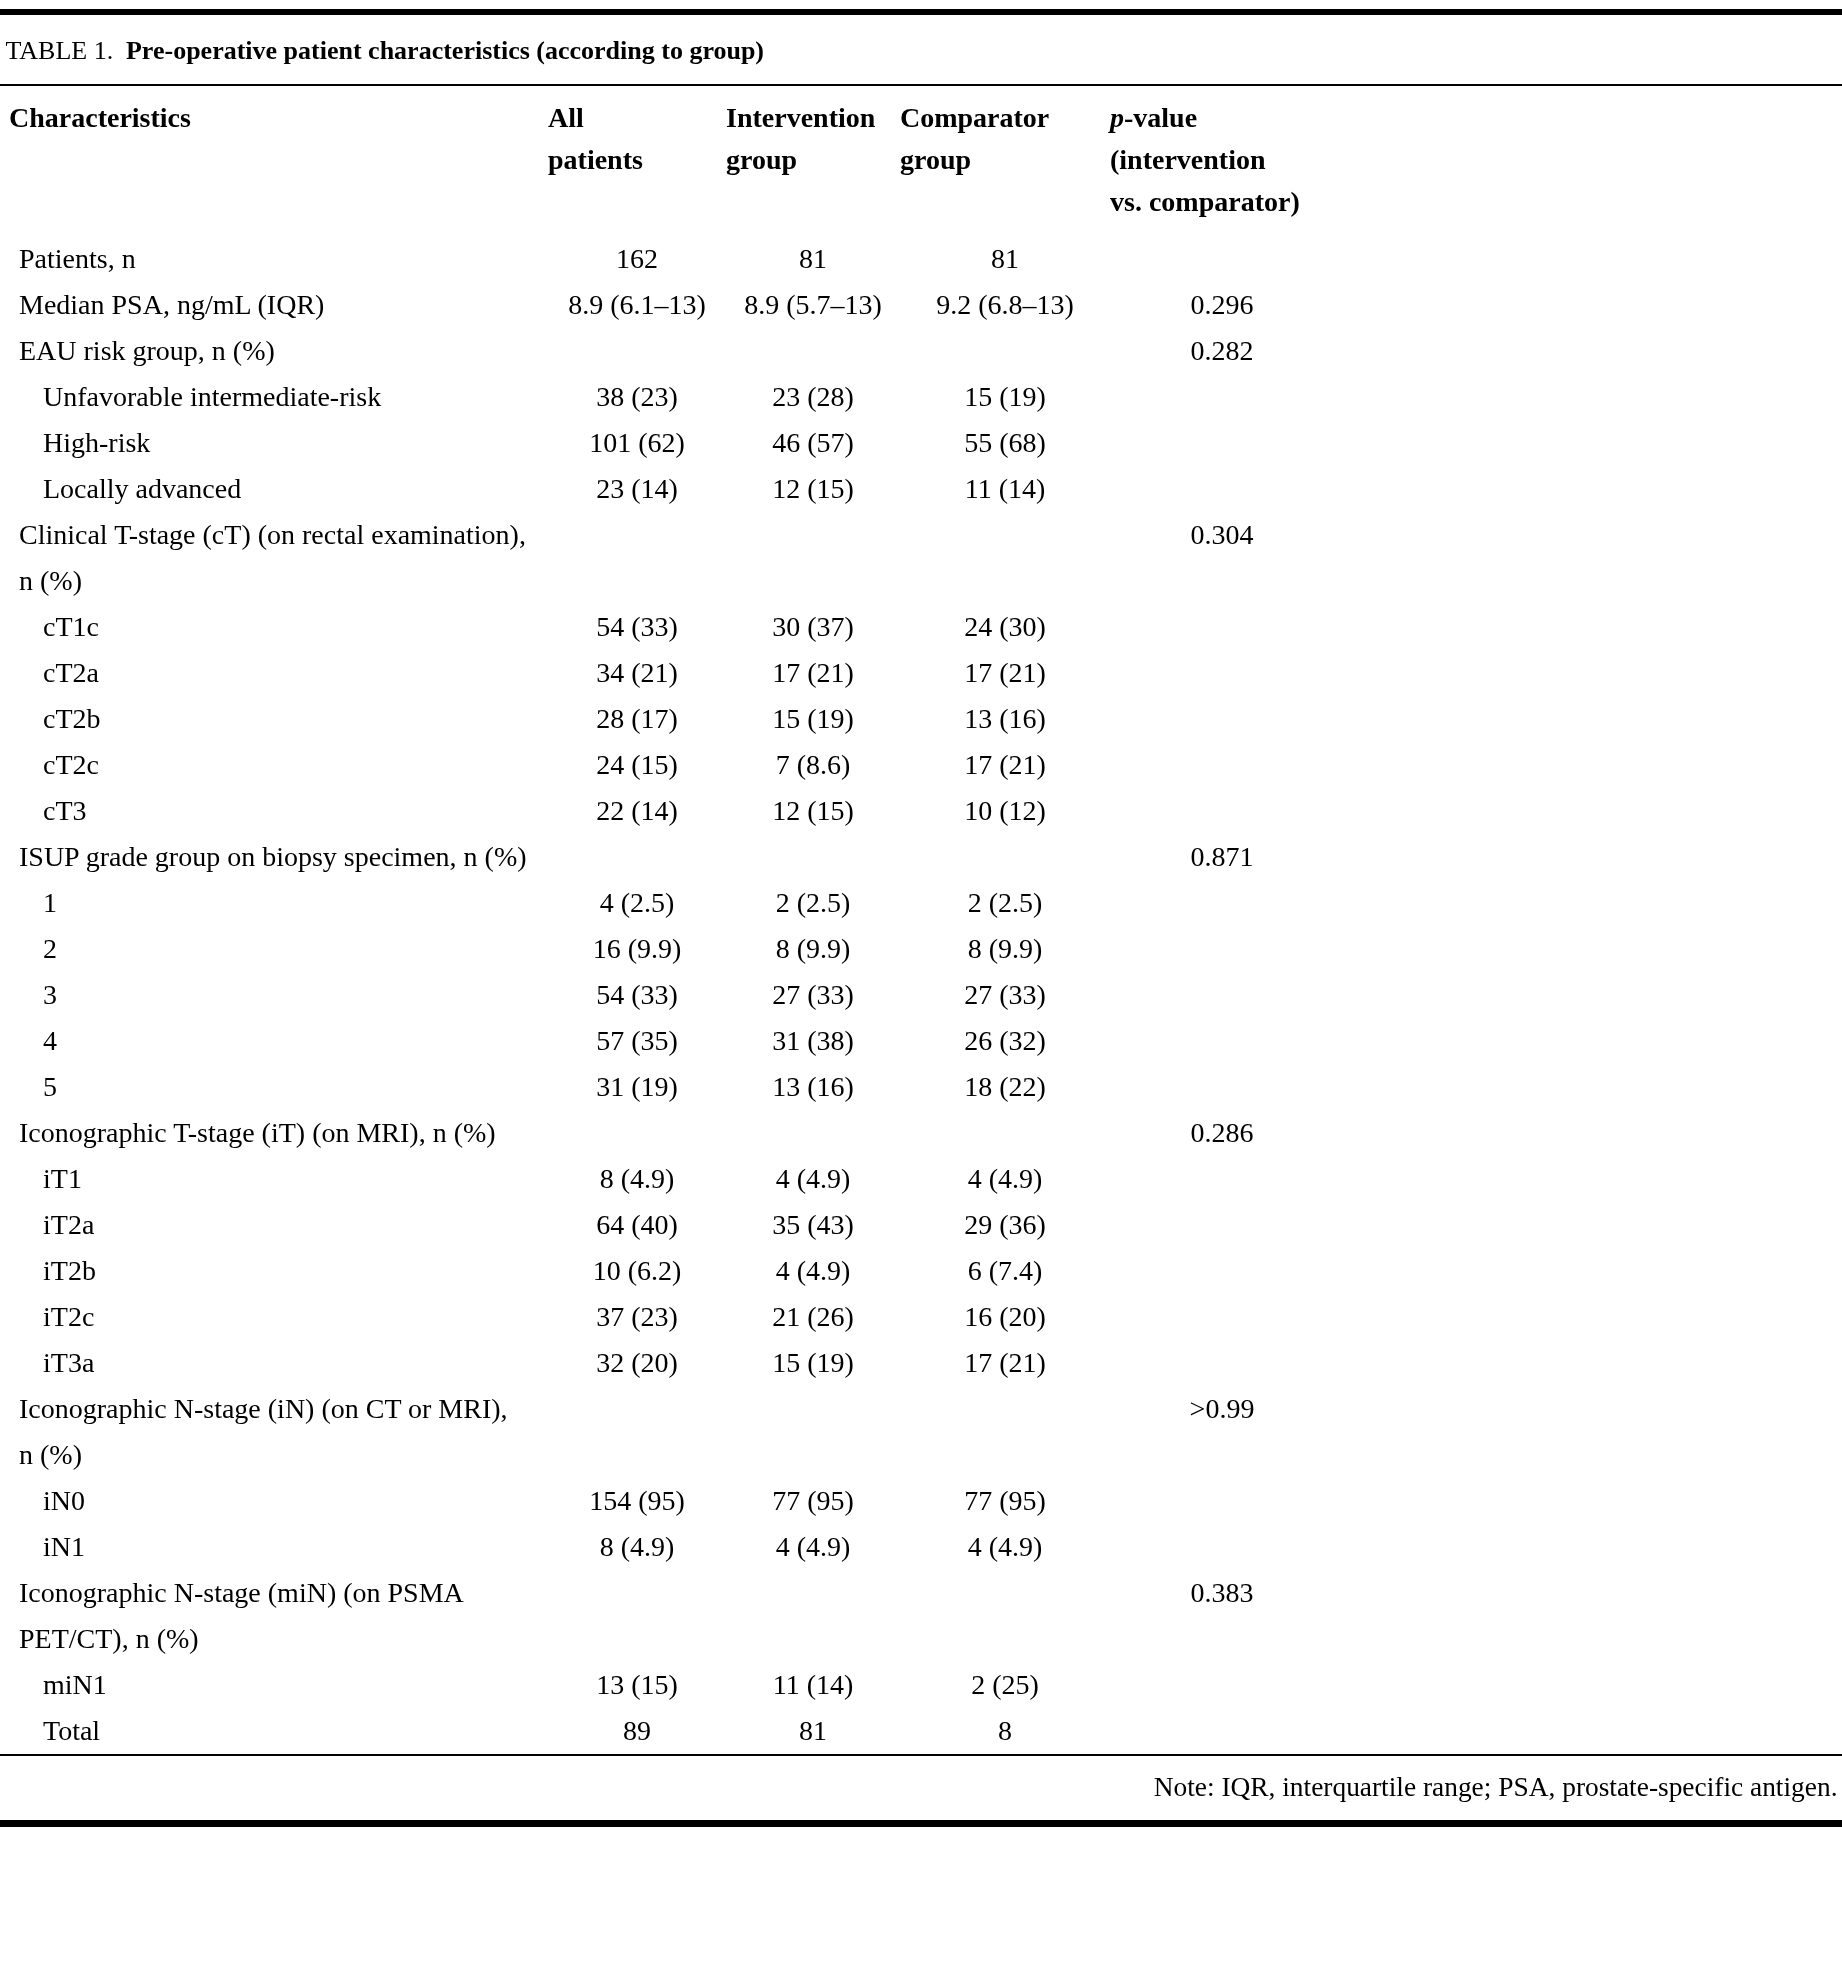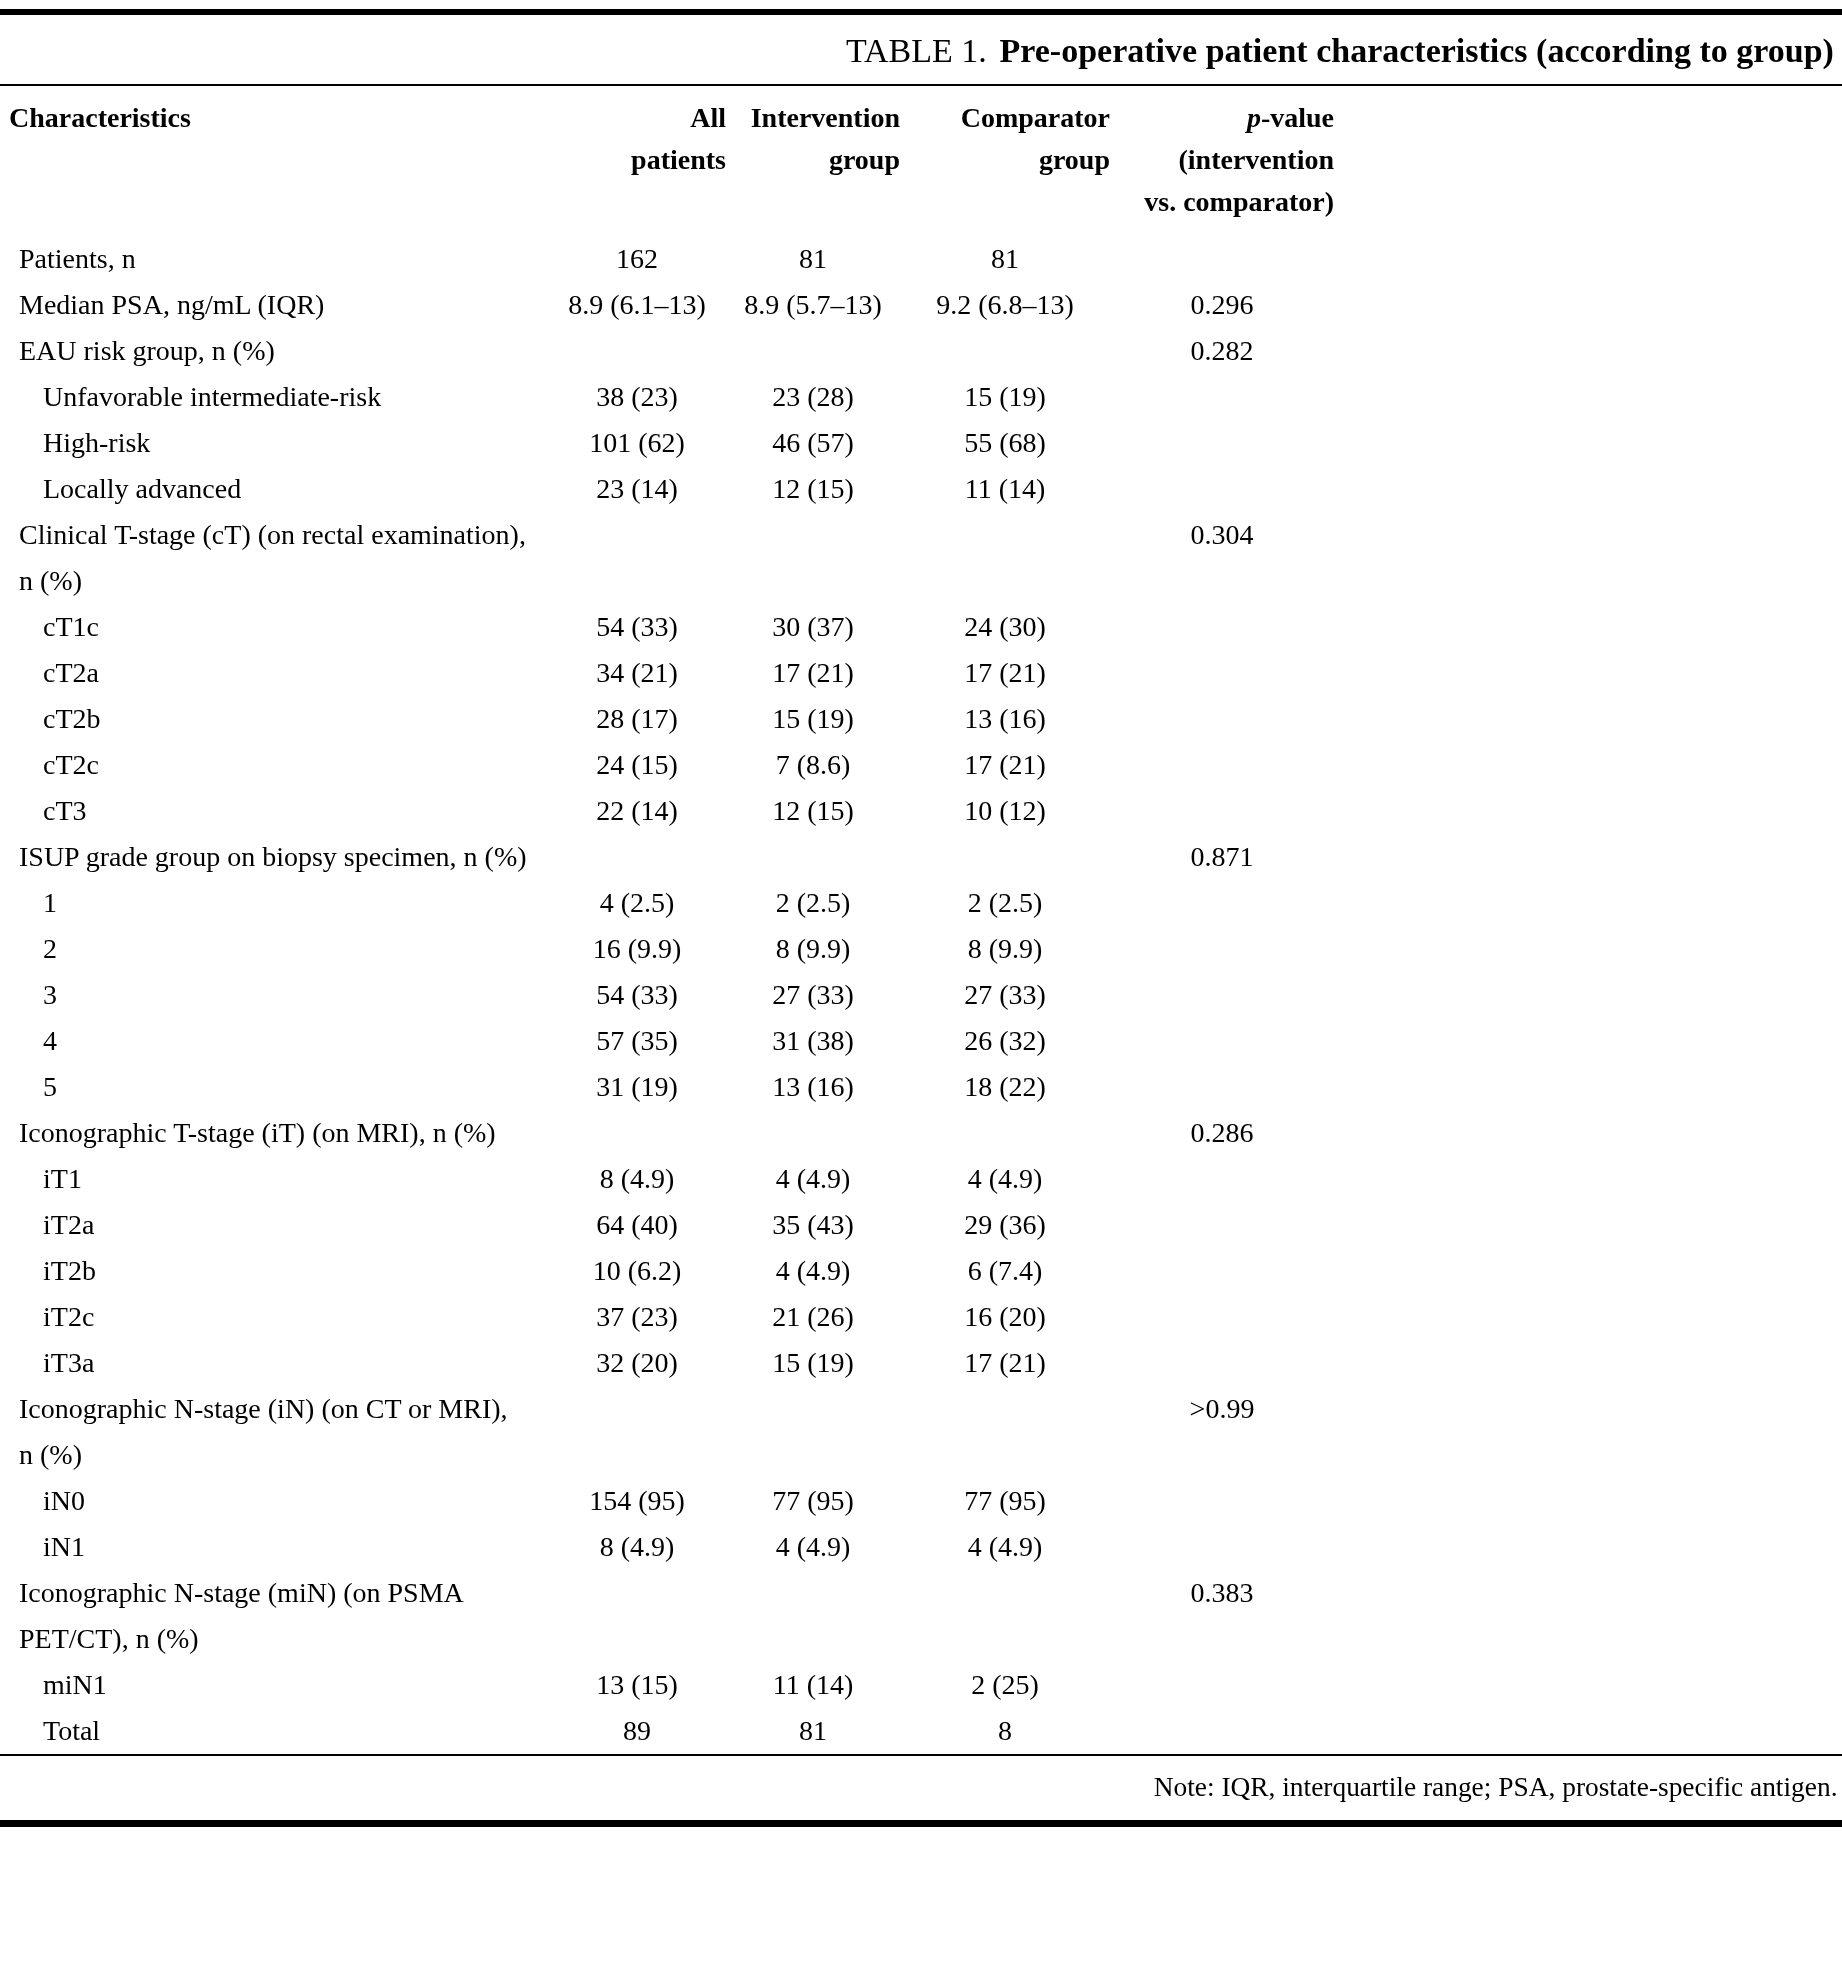--- a/index.html
+++ b/index.html
@@ -13,39 +13,38 @@
     width: 1843px;
     min-height: 1981px;
     padding-top: 9.1px;
     background: #ffffff;
   }
   .rule-thick { height: 6.4px; background: #000000; width: 100%; }
   .rule-thin  { height: 1.8px; background: #000000; width: 100%; }
 
   .title-row {
     padding: 16.4px 9.1px 14.6px 5.5px;
-    font-size: 34px;
+    font-size: 26px;
     line-height: 38px;
-    text-align: right;
   }
   .title-prefix { margin-right: 12.8px; }
   .title-bold { font-weight: bold; }
 
   table {
     width: 1843px;
     border-collapse: collapse;
     table-layout: fixed;
   }
   th, td { vertical-align: top; padding: 0; }
 
   thead th {
     font-weight: bold;
     font-size: 28px;
     line-height: 42px;
-    text-align: right;
+    text-align: left;
     padding-top: 11px;
     padding-bottom: 12.8px;
   }
   thead th.char-col {
     text-align: left;
     padding-left: 9px;
   }
   .p-first::first-letter { font-style: italic; }
 
   tbody td {

